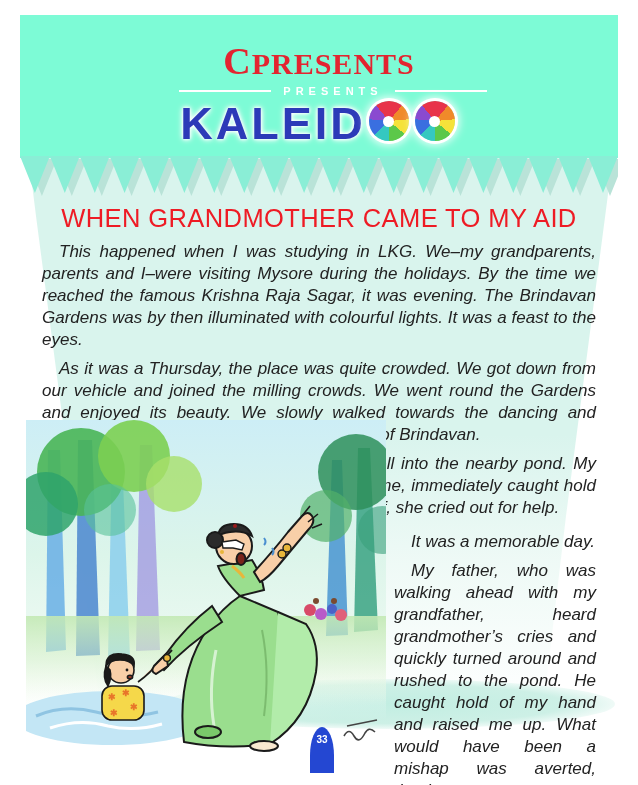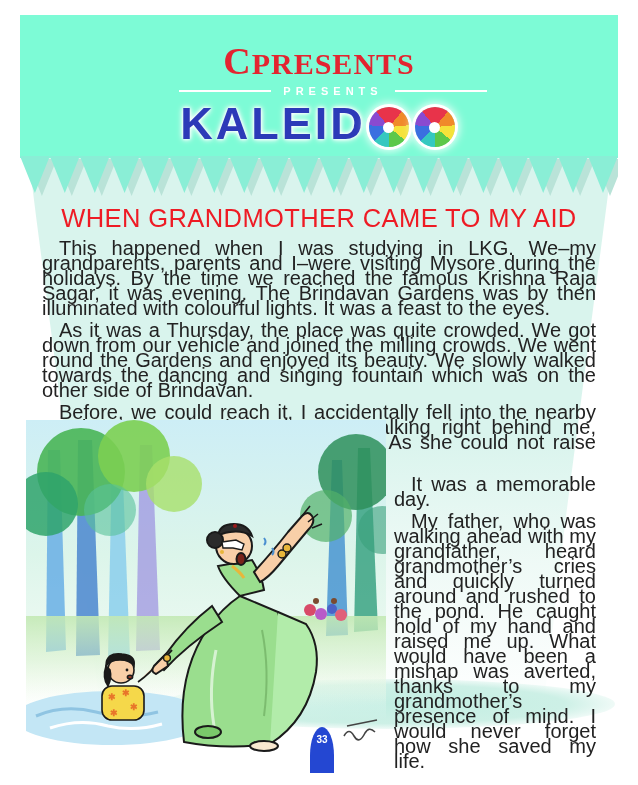--- a/index.html
+++ b/index.html
@@ -23,21 +23,21 @@
   .logo .initial{font-size:38px;}
   .presents-row{
     display:flex;align-items:center;justify-content:center;gap:12px;
     margin-top:2px;height:14px;padding-left:28px;
   }
   .presents-row .rule{width:92px;height:1.5px;background:#ffffff;}
   .presents{
     color:#ffffff;font-size:11px;letter-spacing:5px;font-weight:bold;
   }
   .kaleido{
-    margin-top:3px;display:flex;align-items:flex-end;justify-content:center;
+    margin-top:3px;display:flex;align-items:flex-start;justify-content:center;
     font-size:45px;font-weight:bold;color:var(--kaleido_blue,#2c3ab8);
     letter-spacing:3px;line-height:46px;
     text-shadow:0 0 3px #fff,0 0 5px #fff,0 0 7px #fff;
   }
   .disc{
     position:relative;display:inline-block;width:40px;height:40px;margin:0 3px;
     border-radius:50%;
     background:conic-gradient(#e8334a 0 40deg,#f08a2a 40deg 85deg,#f5e23a 85deg 130deg,
       #5cc84a 130deg 180deg,#35c8c0 180deg 225deg,#3a6fe0 225deg 275deg,
       #8a4ad0 275deg 320deg,#e8334a 320deg 360deg);
@@ -63,22 +63,22 @@
   }
   
   .content{position:absolute;left:20px;top:158px;width:598px;}
   .story-title{
     margin-top:46px;text-align:center;
     color:var(--title_red,#ee1b24);font-weight:normal;font-size:25.5px;
     letter-spacing:.4px;
   }
   .body-copy{padding:0 22px;margin-top:8px;color:var(--body_text,#222222);}
   .para{
-    font-size:20px;line-height:15px;text-align:justify;
-    text-indent:17px;margin:0 0 7px 0;
+    font-size:17px;line-height:22px;text-align:justify;
+    text-indent:17px;margin:0 0 7px 0;font-style:italic;
   }
   .narrow{margin-left:352px;text-align:justify;}
   .memorable{margin-top:12px;}
   
   .illustration{
     position:absolute;left:6px;top:262px;width:360px;height:336px;
   }
   
   .dome{
     position:absolute;left:310px;top:727px;width:24px;height:46px;

